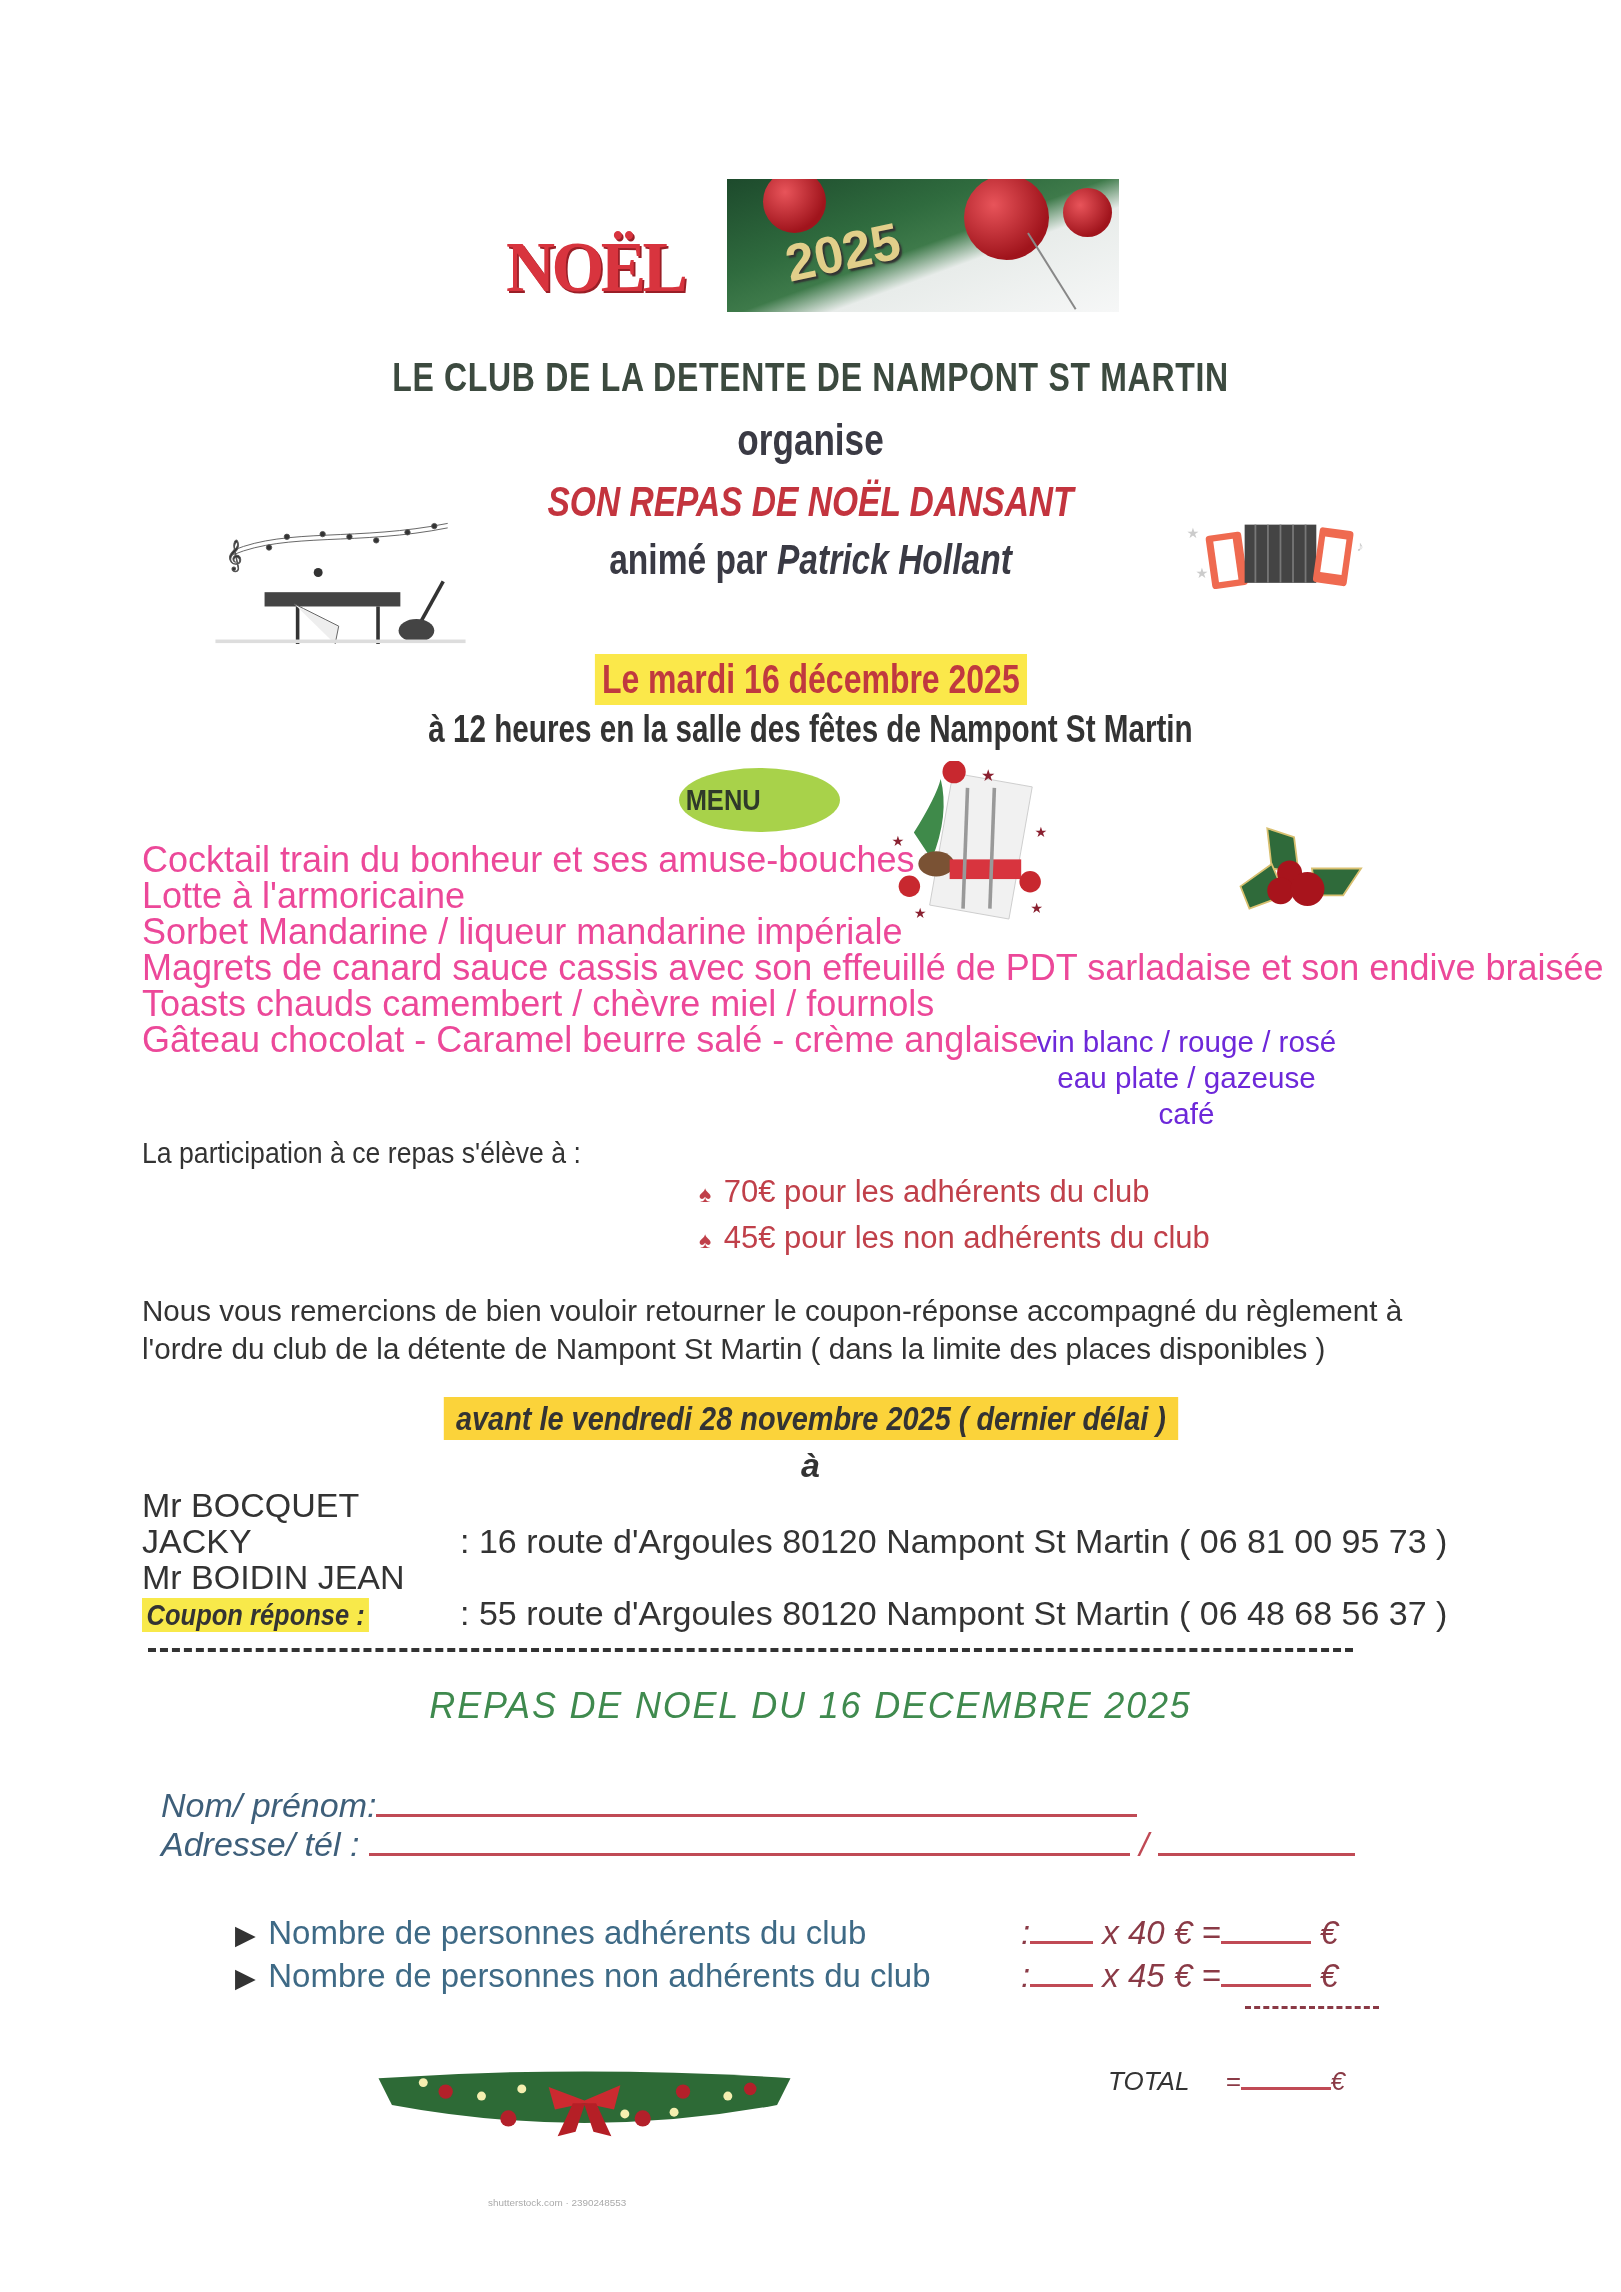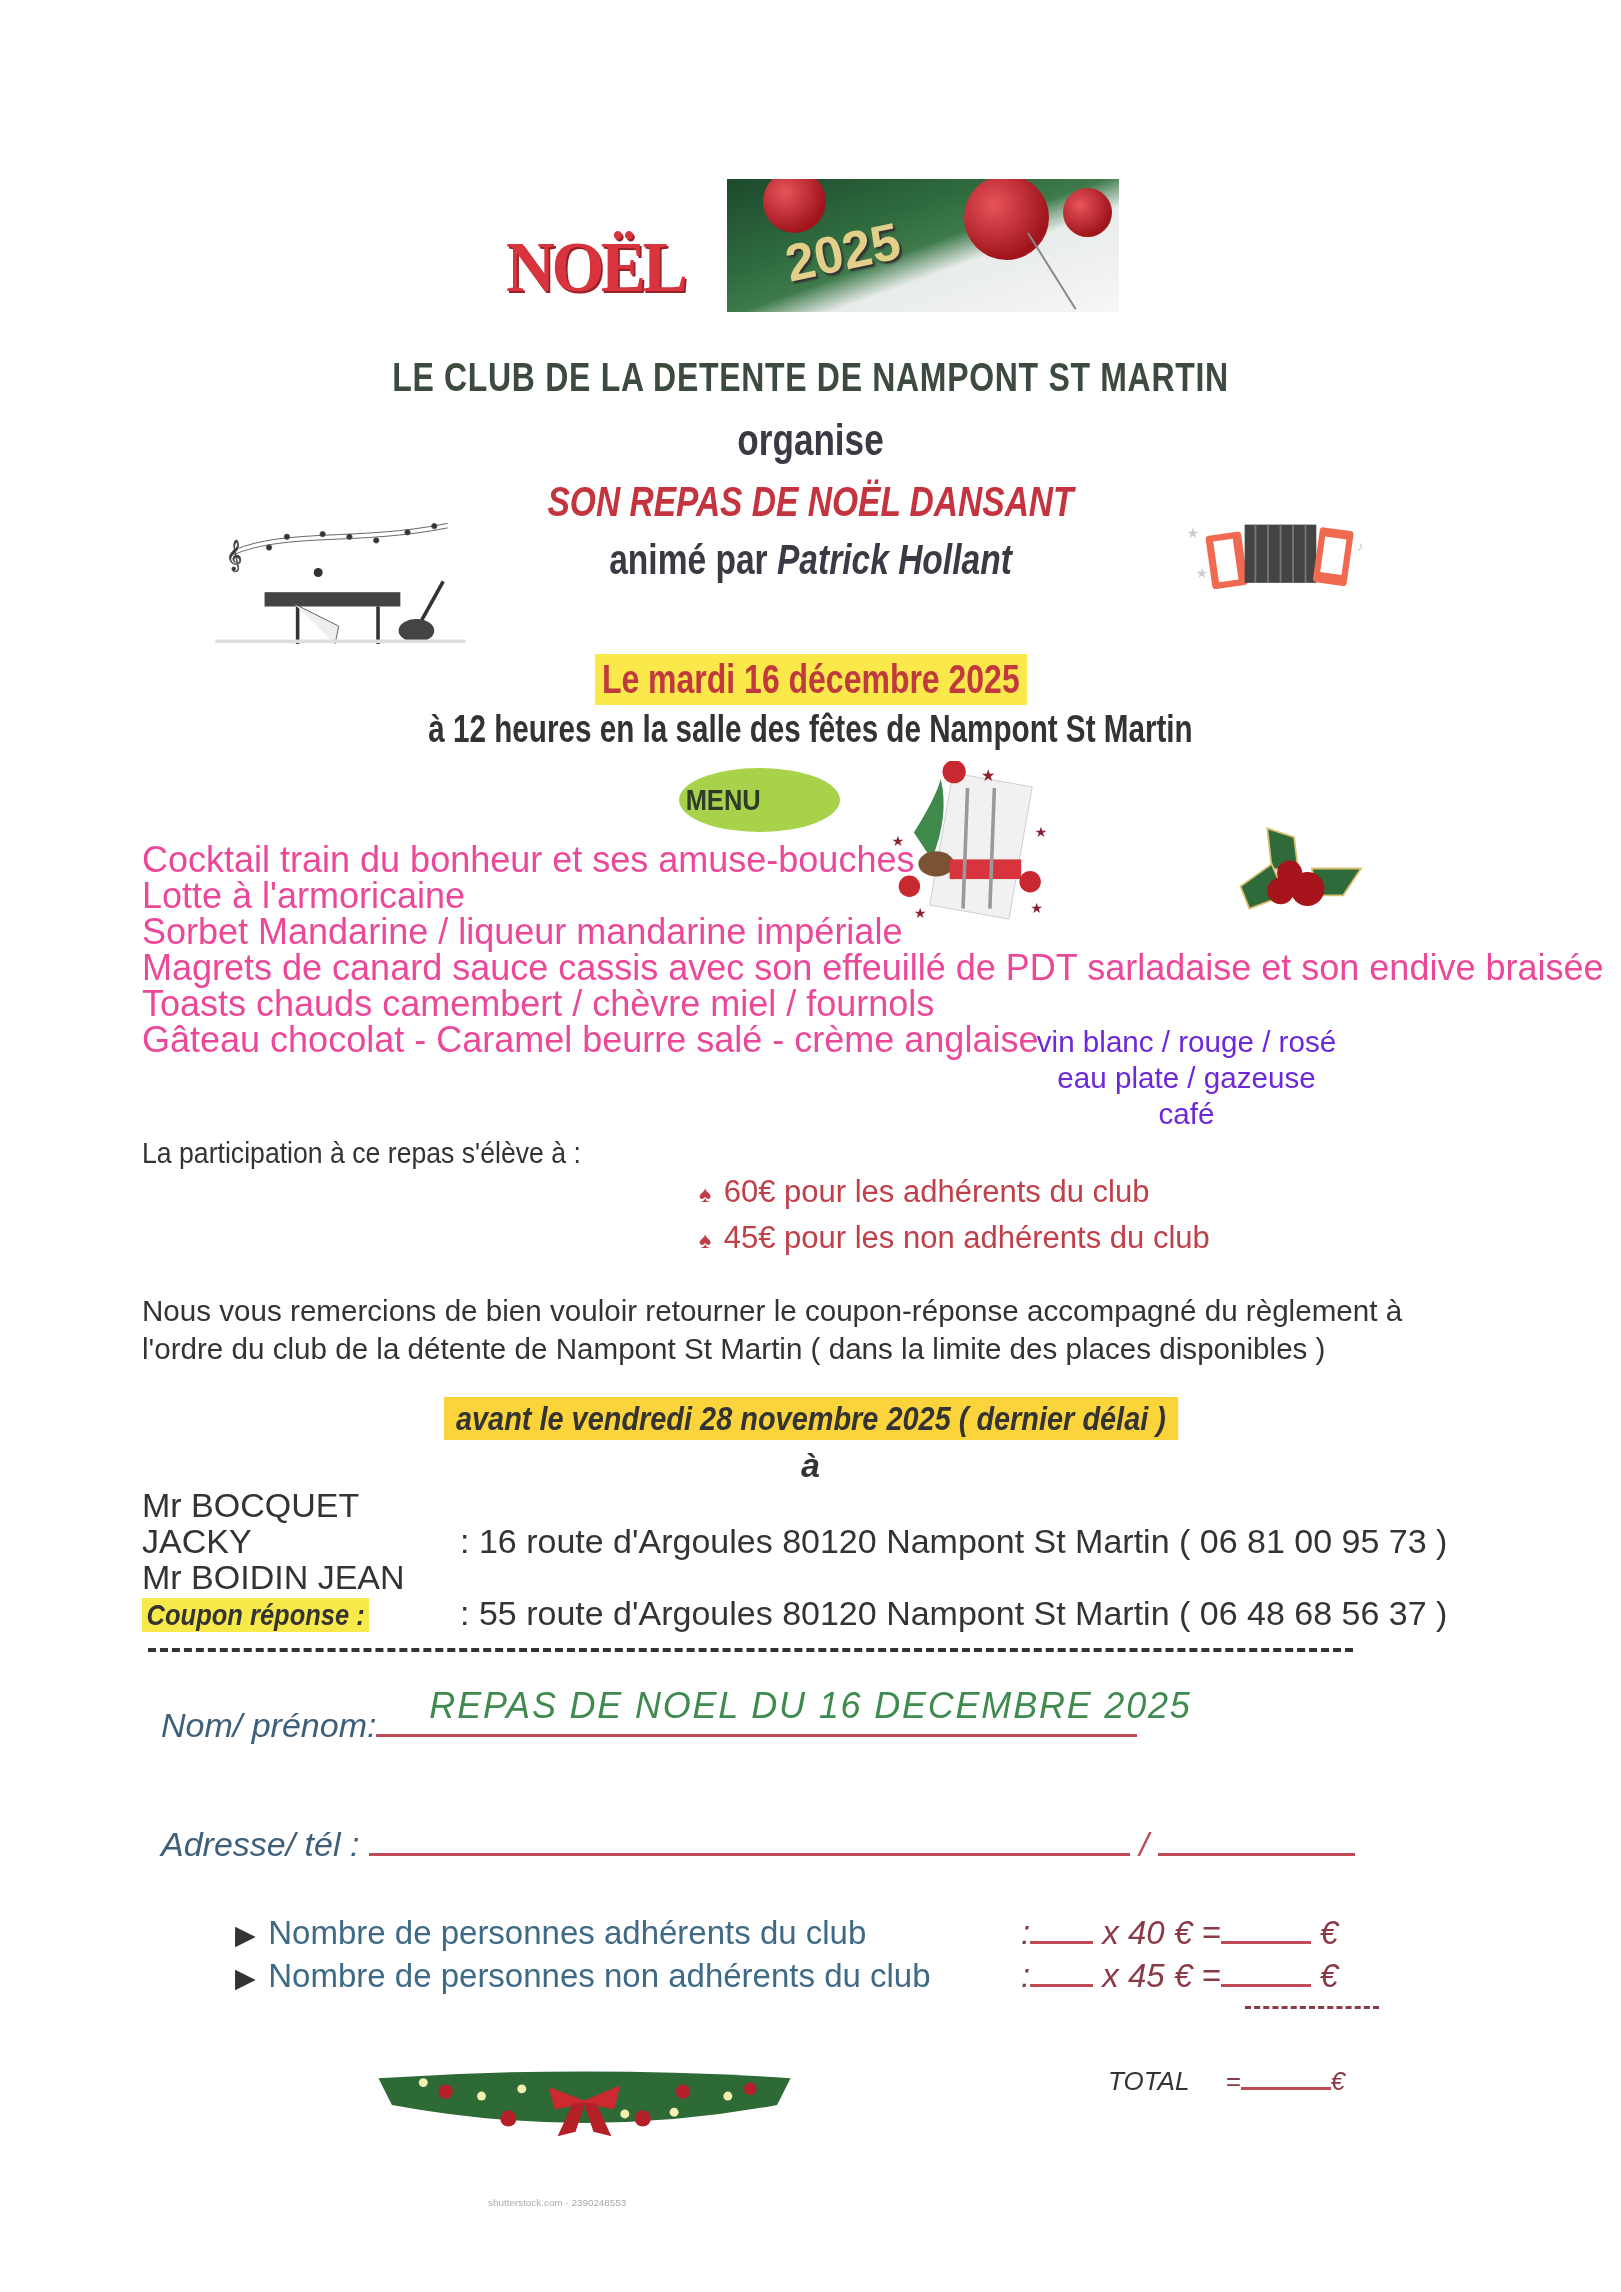--- a/index.html
+++ b/index.html
@@ -191,21 +191,21 @@
 </div>
 
 <div class="abs drinks">
   <div>vin  blanc / rouge / rosé</div>
   <div>eau plate / gazeuse</div>
   <div>café</div>
 </div>
 
 <div class="abs participation">La participation à ce repas s'élève à :</div>
 <div class="abs prices">
-  <div><span class="spade">♠</span><span>60€ pour les adhérents du club</span></div>
+  <div><span class="spade">♠</span><span>70€ pour les adhérents du club</span></div>
   <div><span class="spade">♠</span><span>45€ pour les non adhérents du club</span></div>
 </div>
 
 <div class="abs remerciements">
   <div>Nous vous remercions de bien vouloir retourner le coupon-réponse accompagné du règlement à</div>
   <div>l'ordre du club de la détente de Nampont St Martin ( dans la limite des places disponibles )</div>
 </div>
 
 <div class="abs deadline-wrap">
   <span class="deadline">avant le vendredi 28 novembre 2025 ( dernier délai )</span>
@@ -214,21 +214,21 @@
 
 <div class="abs contacts">
   <div><span class="name">Mr BOCQUET JACKY</span><span>: 16 route d'Argoules 80120 Nampont St Martin   ( 06 81 00 95 73 )</span></div>
   <div><span class="name">Mr BOIDIN JEAN PAUL</span><span>: 55 route d'Argoules 80120 Nampont St Martin  ( 06 48 68 56 37 )</span></div>
 </div>
 
 <div class="abs coupon-label">Coupon réponse :</div>
 <div class="abs dashes"></div>
 <div class="abs coupon-title">REPAS DE NOEL DU 16 DECEMBRE 2025</div>
 
-<div class="abs form-row" style="top:1706px;">
+<div class="abs form-row" style="top:1786px;">
   <span>Nom/ prénom:</span><span class="line" style="width:761px;"></span>
 </div>
 <div class="abs form-row" style="top:1825px;">
   <span>Adresse/ tél  :</span>
   <span class="line" style="width:761px;"></span><span class="slash"> / </span><span class="line" style="width:197px;"></span>
 </div>
 
 <div class="abs count-row" style="top:1914px;">
   <span class="tri">▶</span><span>Nombre de personnes adhérents du club</span>
 </div>

